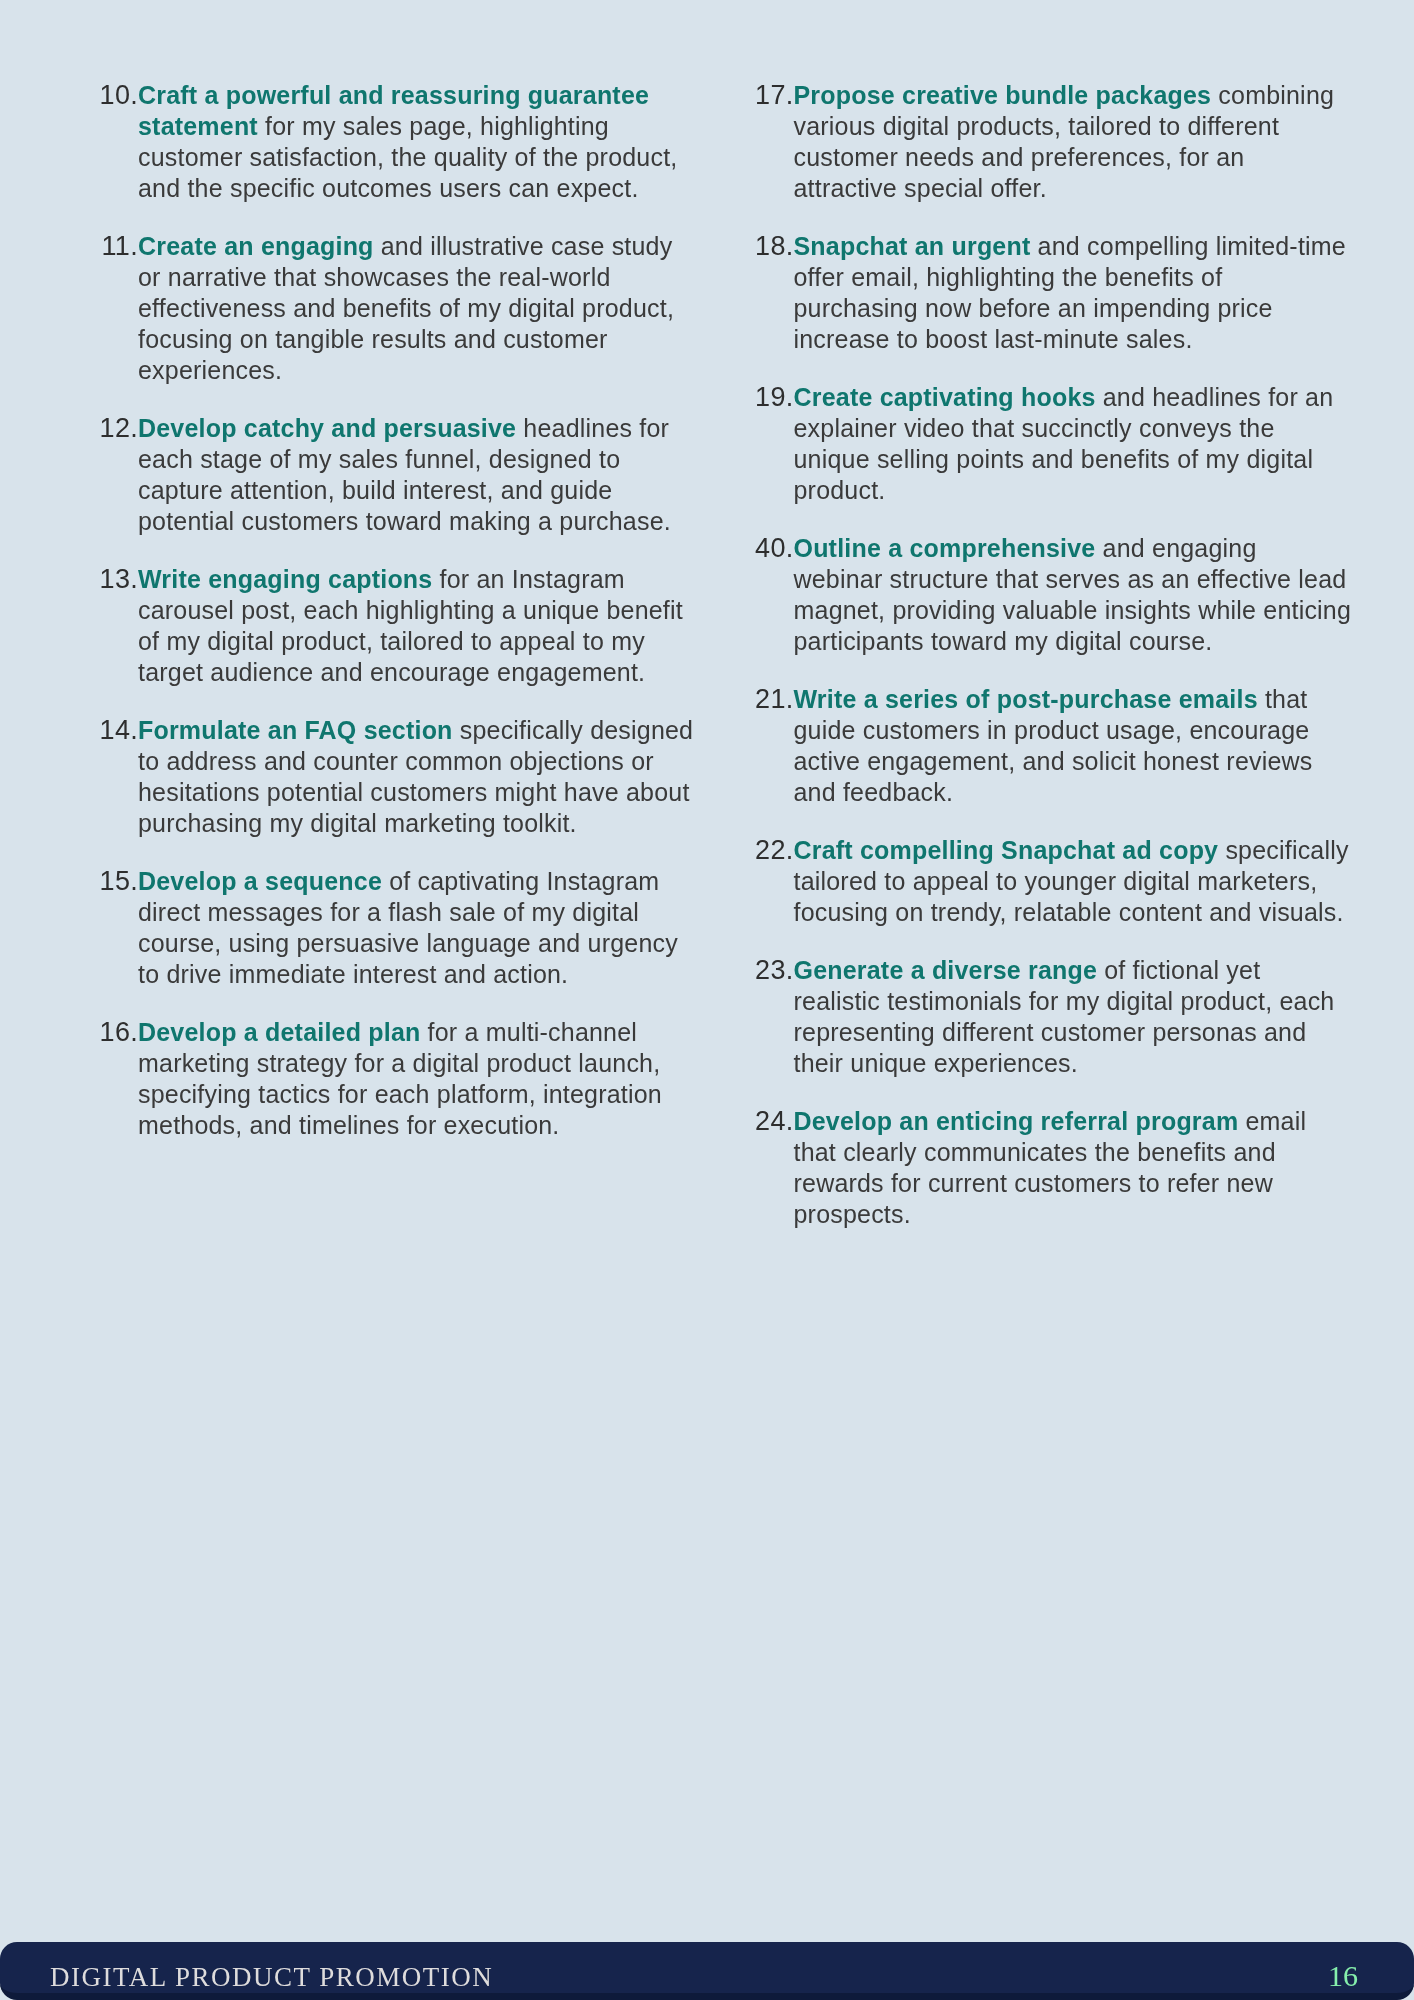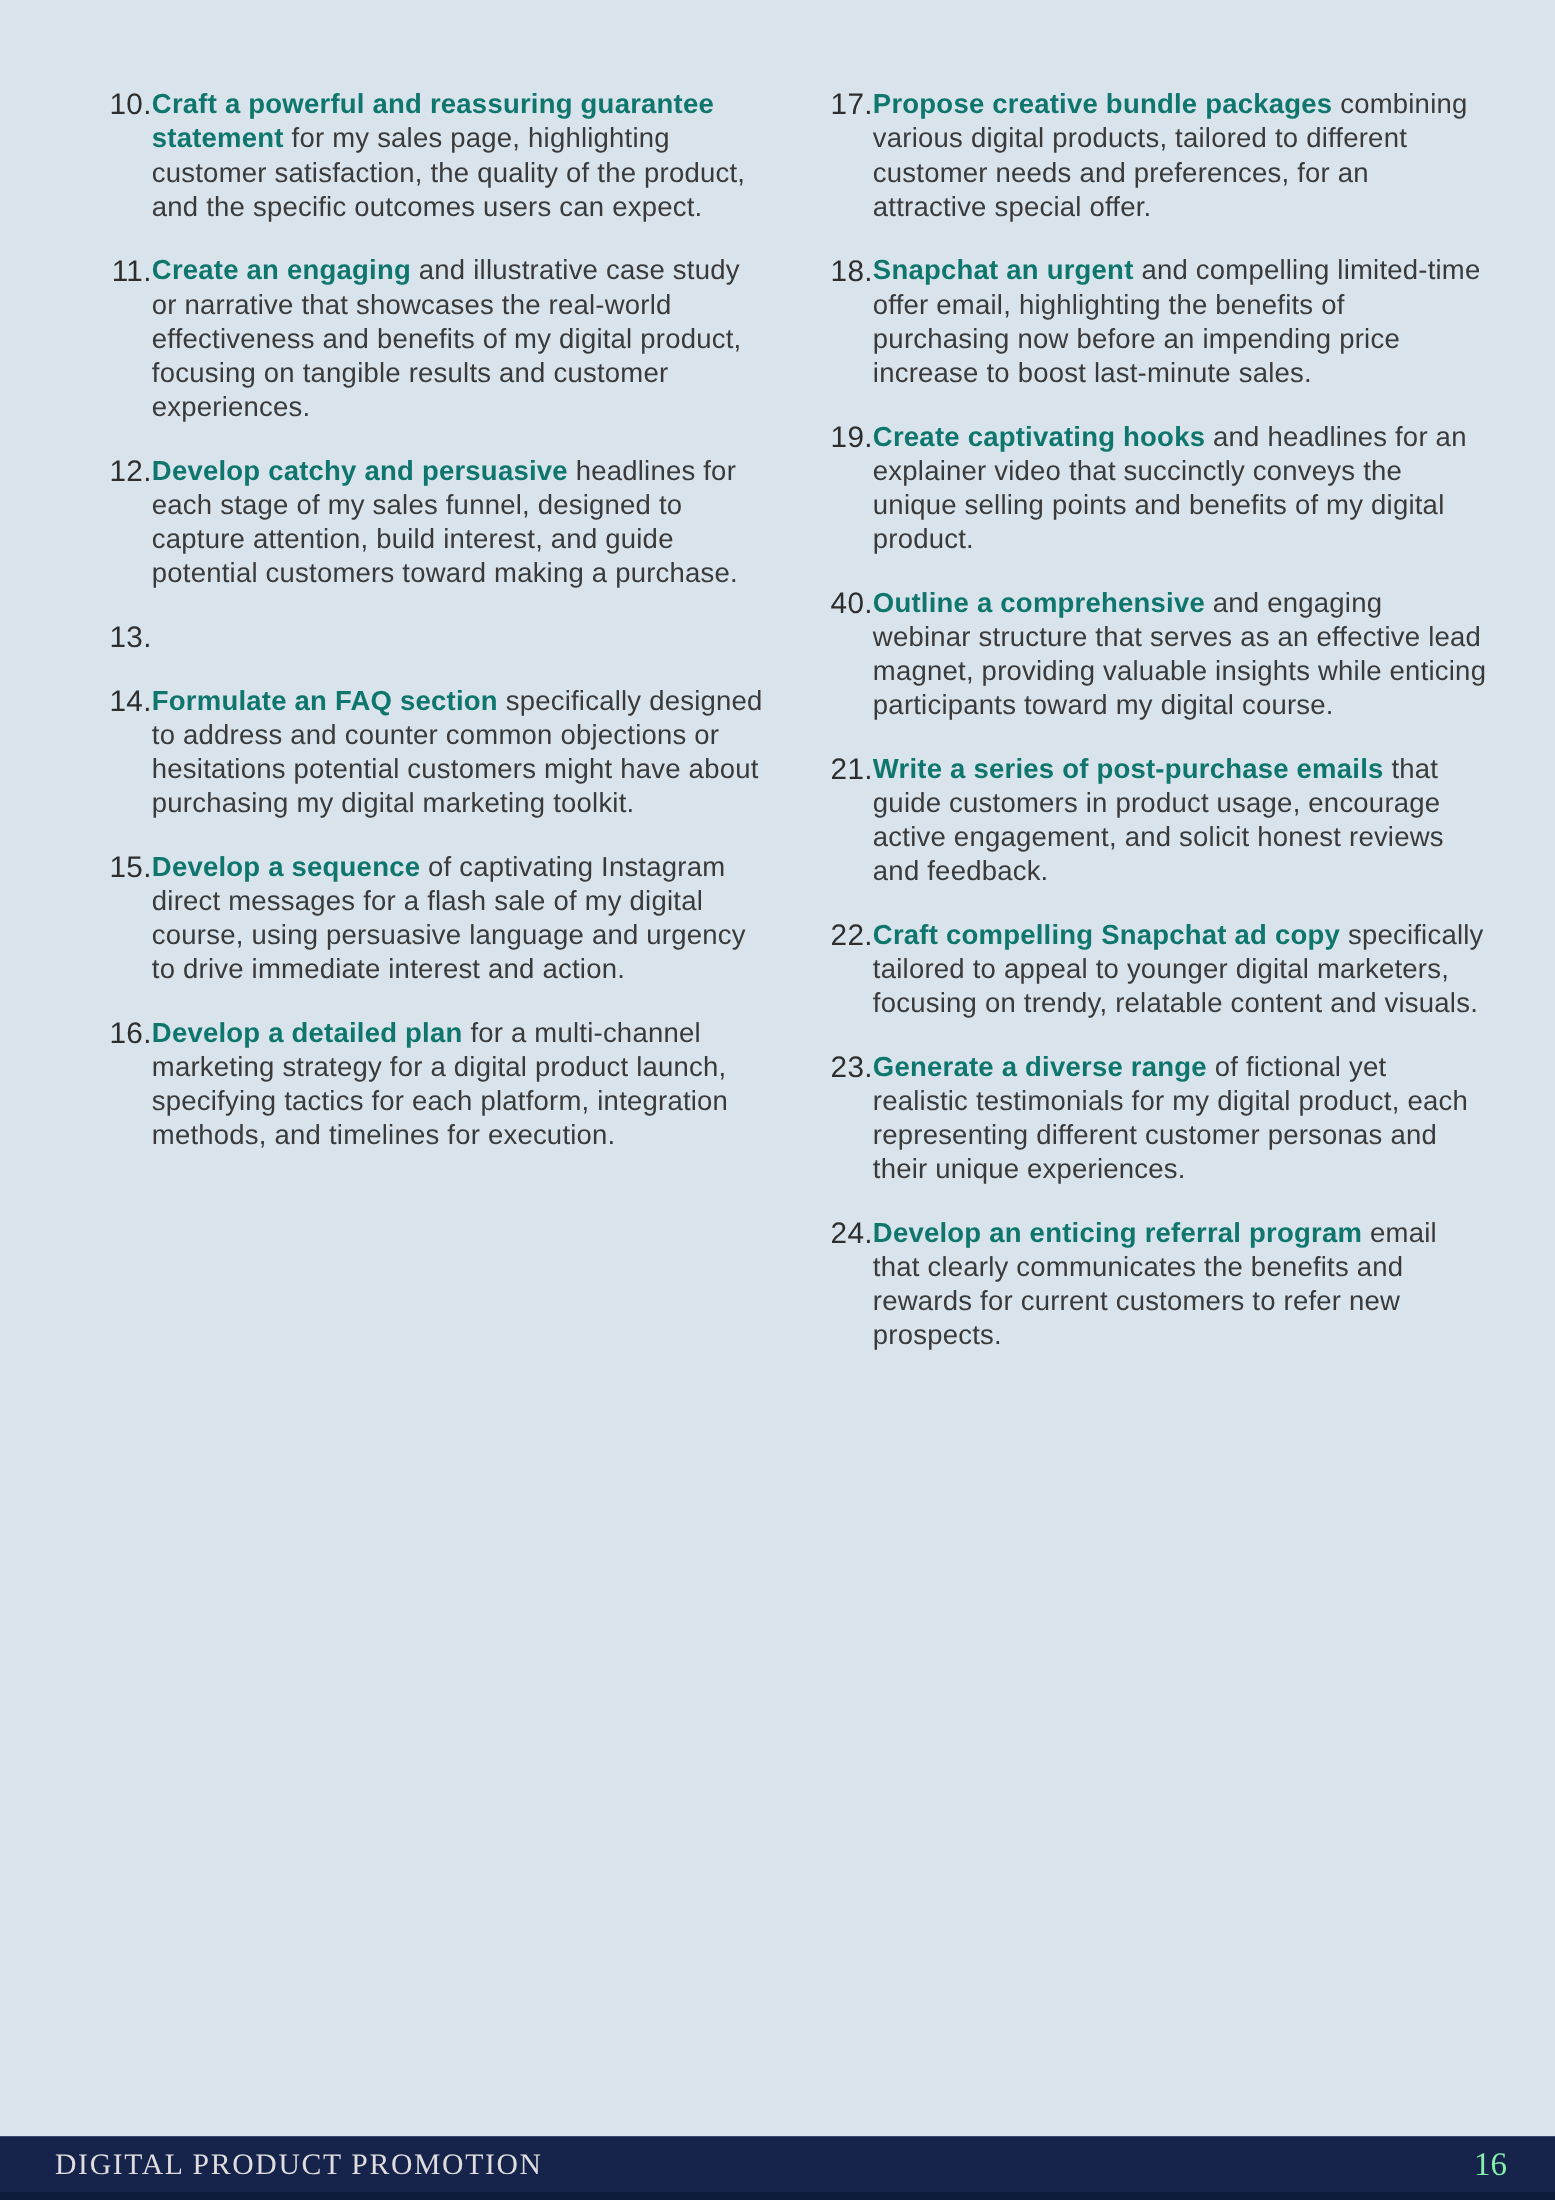--- a/index.html
+++ b/index.html
@@ -45,24 +45,25 @@
     font-weight:700;
     color:#0f766e;
   }
   .footer{
     position:absolute;
     left:0;right:0;bottom:0;
     height:51px;
     background:var(--bar-bg,#16244c);
     border-bottom:7px solid #0e1a3a;
     display:flex;
-    align-items:center;
+    align-items:flex-end;
     justify-content:space-between;
-    padding:0 44px 0 50px;
+    padding:0 56px 0 50px;
     font-family:"Liberation Serif","DejaVu Serif",serif;
+    border-radius:17px;
   }
   .footer-title{
     color:#dedcdc;
     font-size:27px;
     letter-spacing:1.5px;
   }
   .footer-page{
     color:#86efac;
     font-size:30px;
   }
@@ -81,20 +82,21 @@
       <div class="item">
         <div class="num">11.</div>
         <div class="body"><span class="b">Create an engaging</span><span> and illustrative case study or narrative that showcases the real-world effectiveness and benefits of my digital product, focusing on tangible results and customer experiences.</span></div>
       </div>
       <div class="item">
         <div class="num">12.</div>
         <div class="body"><span class="b">Develop catchy and persuasive</span><span> headlines for each stage of my sales funnel, designed to capture attention, build interest, and guide potential customers toward making a purchase.</span></div>
       </div>
       <div class="item">
         <div class="num">13.</div>
+        <div class="body"><span class="b">Write engaging captions</span><span> for an Instagram carousel post, each highlighting a unique benefit of my digital product, tailored to appeal to my target audience and encourage engagement.</span></div>
       </div>
       <div class="item">
         <div class="num">14.</div>
         <div class="body"><span class="b">Formulate an FAQ section</span><span> specifically designed to address and counter common objections or hesitations potential customers might have about purchasing my digital marketing toolkit.</span></div>
       </div>
       <div class="item">
         <div class="num">15.</div>
         <div class="body"><span class="b">Develop a sequence</span><span> of captivating Instagram direct messages for a flash sale of my digital course, using persuasive language and urgency to drive immediate interest and action.</span></div>
       </div>
       <div class="item">

